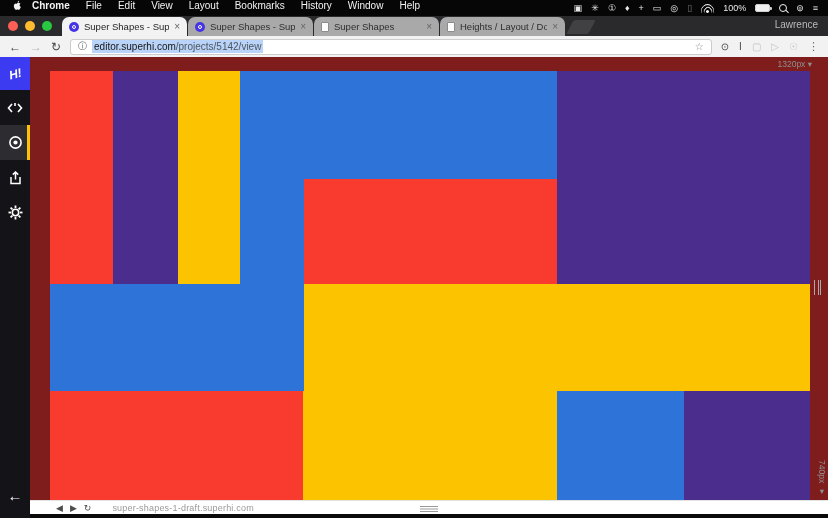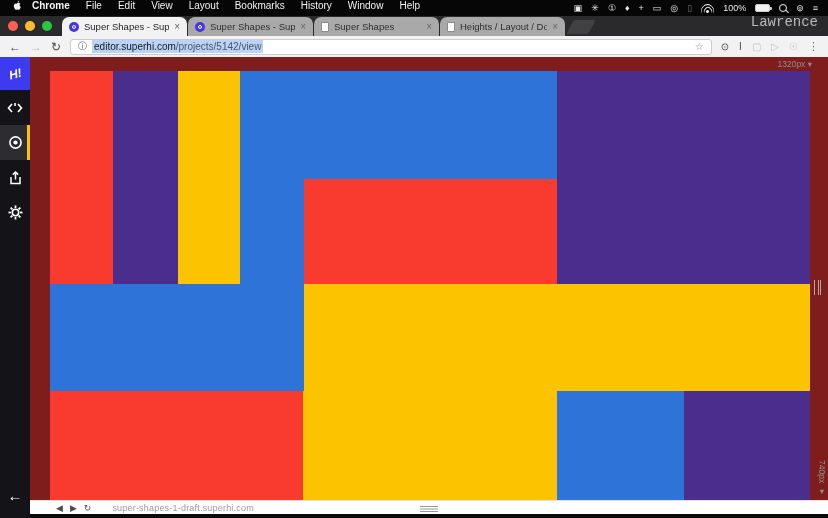--- a/index.html
+++ b/index.html
@@ -40,21 +40,21 @@
   .tab.active { background:#f2f2f2; color:#1f1f1f; }
   .tab.inactive { background:#a9a9a9; color:#2e2e2e; }
   .tab .title { white-space:nowrap; overflow:hidden; flex:1; }
   .tab .close { color:#666; font-size:10px; flex:none; }
   .fav-superhi { width:10px; height:10px; border-radius:50%; background:#4434e6; flex:none;
                  display:flex; align-items:center; justify-content:center; }
   .fav-superhi i { width:4px; height:4px; border:1.3px solid #fff; border-radius:50%; }
   .fav-doc { width:8px; height:10px; background:#fdfdfd; border:1px solid #8b8b8b; border-radius:1px; flex:none; }
   .newtab { width:22px; height:14px; background:#414144; margin:0 0 2px 4px; flex:none;
             transform:skewX(-28deg); border-radius:2px; }
-  .profile-name { margin-left:auto; font-size:14px; color:#b9b9b9; padding:0 10px 6px 0;font-family:Liberation Mono, monospace; }
+  .profile-name { margin-left:auto; font-size:10px; color:#b9b9b9; padding:0 10px 6px 0; }
 
   
   .toolbar { position:absolute; top:36px; left:0; right:0; height:22px; background:#f2f2f2;
              border-bottom:1px solid #d9d9d9; display:flex; align-items:center; padding:0 9px; gap:9px; }
   .navic { font-size:12px; color:#474747; line-height:1; }
   .navic.dis { color:#b9b9b9; }
   .urlbox { flex:1; height:16px; background:#fff; border:1px solid #cccccc; border-radius:3px;
             display:flex; align-items:center; padding:0 7px; font-size:10px; gap:5px; }
   .urlinfo { color:#5f6368; font-size:9px; }
   .urlsel { background:#b9d4f8; display:flex; padding:1px 2px; white-space:nowrap;justify-content:flex-end; }

